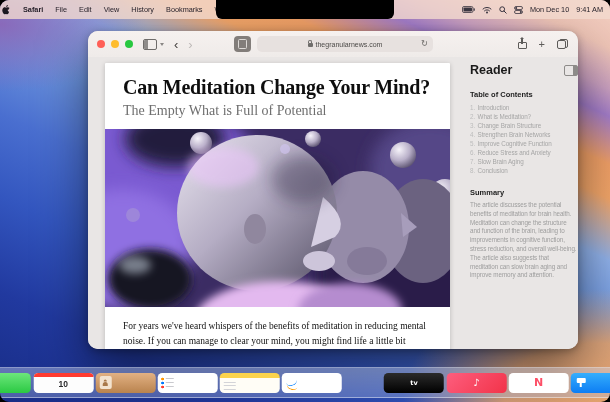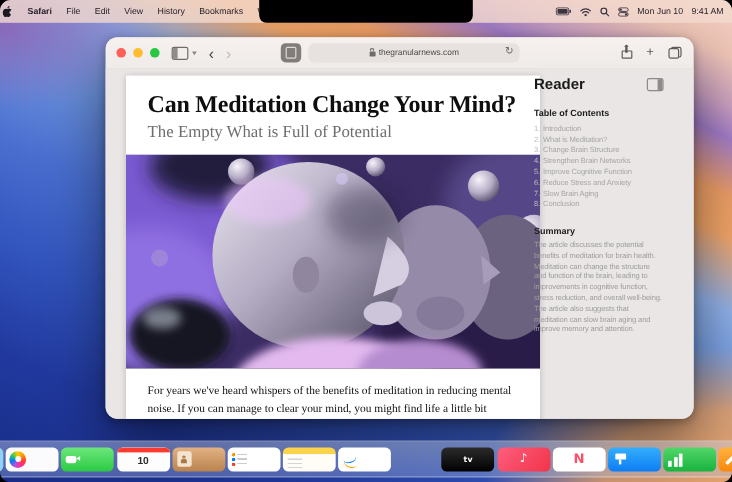--- a/index.html
+++ b/index.html
@@ -64,36 +64,36 @@
   .card{position:absolute;left:17px;top:6px;width:345px;height:420px;background:#fff;
     border-radius:1px;box-shadow:0 1px 5px rgba(0,0,0,.2);}
   .a-title{margin:13px 18px 0;font-family:"Liberation Serif",serif;font-weight:bold;
     font-size:20px;letter-spacing:-.2px;color:#0e0e0e;line-height:1.1;}
   .a-sub{margin:5px 18px 0;font-family:"Liberation Serif",serif;font-size:14px;color:#6e6e6e;}
   .a-byline{margin:8px 18px 0;font-family:"Liberation Serif",serif;font-size:8px;font-weight:bold;color:#1b1b1b;display:flex;gap:4px;}
   .hero{position:relative;margin-top:10px;width:345px;height:178px;overflow:hidden;background:#3b2c63;}
   .hero svg{display:block;width:100%;height:100%;}
   .a-body{margin:12px 18px 0;font-family:"Liberation Serif",serif;font-size:9.5px;line-height:1.55;color:#111;}
   
-  .rpanel{position:absolute;left:357px;top:6px;width:108px;}
+  .rpanel{position:absolute;left:382px;top:6px;width:108px;}
   .r-head{display:flex;align-items:center;}
   .r-title{font-size:12.5px;font-weight:bold;color:#1a1a1a;}
   .r-toggle{margin-left:auto;position:relative;width:12px;height:9px;border:1.2px solid #8d8b89;border-radius:2px;}
   .r-toggle::before{content:"";position:absolute;right:0;top:0;bottom:0;width:3.6px;background:#8d8b89;}
   .r-sec{font-size:7.5px;font-weight:bold;color:#1d1d1d;margin-top:13px;}
   ol.toc{list-style:none;counter-reset:n;margin:4px 0 0;padding:0;}
   ol.toc li{counter-increment:n;font-size:6.3px;line-height:9px;color:#a6a6a6;letter-spacing:-.1px;white-space:nowrap;}
   ol.toc li::before{content:counter(n) ".";color:#bcbcbc;margin-right:2.5px;}
   .r-summary{margin-top:4px;font-size:6.3px;line-height:8.8px;color:#9d9d9d;letter-spacing:-.1px;}
   
   .dock{position:absolute;left:50%;transform:translateX(-50%);bottom:4px;height:29px;
     display:flex;align-items:center;gap:2.2px;padding:0 5px;border-radius:9px;
     background:linear-gradient(180deg,rgba(205,215,240,.42),rgba(175,190,230,.34));
     border:.5px solid rgba(255,255,255,.35);z-index:40;}
-  .dk{position:relative;width:44px;height:20px;border-radius:4.5px;flex:0 0 auto;}
+  .dk{position:relative;width:20px;height:20px;border-radius:4.5px;flex:0 0 auto;padding-left:40px;}
   .dot{position:absolute;left:50%;bottom:-3.4px;transform:translateX(-50%);width:2.4px;height:2.4px;border-radius:50%;background:rgba(25,25,45,.85);}
   .dk-divider{width:1px;height:20px;background:rgba(255,255,255,.4);margin:0 2.5px;flex:0 0 auto;}
   .glyph{position:absolute;inset:0;display:flex;align-items:center;justify-content:center;
     font-family:"DejaVu Sans",sans-serif;}
   .i-finder{background:linear-gradient(180deg,#7ec0f5,#3d9bf3);overflow:hidden;}
   .i-finder::before{content:"";position:absolute;left:0;top:0;bottom:0;width:10px;background:#bfe0fa;}
   .i-finder::after{content:"";position:absolute;left:5px;top:7px;width:10px;height:7px;border-bottom:1.3px solid #17447e;border-radius:0 0 9px 9px;}
   .i-launchpad{background:rgba(255,255,255,.88);}
   .i-launchpad::before{content:"";position:absolute;left:4px;top:4px;width:12px;height:12px;background:
     radial-gradient(circle at 2px 2px,#ff6655 1.4px,transparent 1.7px),
@@ -215,21 +215,21 @@
           </svg>
       </span>
       <span class="sicon">
         <svg width="9" height="8" viewBox="0 0 9 8">
             <rect x="0.5" y="0.5" width="8" height="3" rx="1.5" fill="none" stroke="#3a3540" stroke-width="0.8"></rect>
             <circle cx="2.2" cy="2" r="1" fill="#3a3540"></circle>
             <rect x="0.5" y="4.5" width="8" height="3" rx="1.5" fill="none" stroke="#3a3540" stroke-width="0.8"></rect>
             <circle cx="6.8" cy="6" r="1" fill="#3a3540"></circle>
           </svg>
       </span>
-      <span class="clock">Mon Jun 10</span>
+      <span class="clock">Mon Dec 10</span>
       <span class="clock">9:41 AM</span>
     </div>
   </div>
   <div class="notch"></div>
 
   <div class="window">
     <div class="toolbar">
       <div class="lights">
         <span class="light l-close"></span>
         <span class="light l-min"></span>

